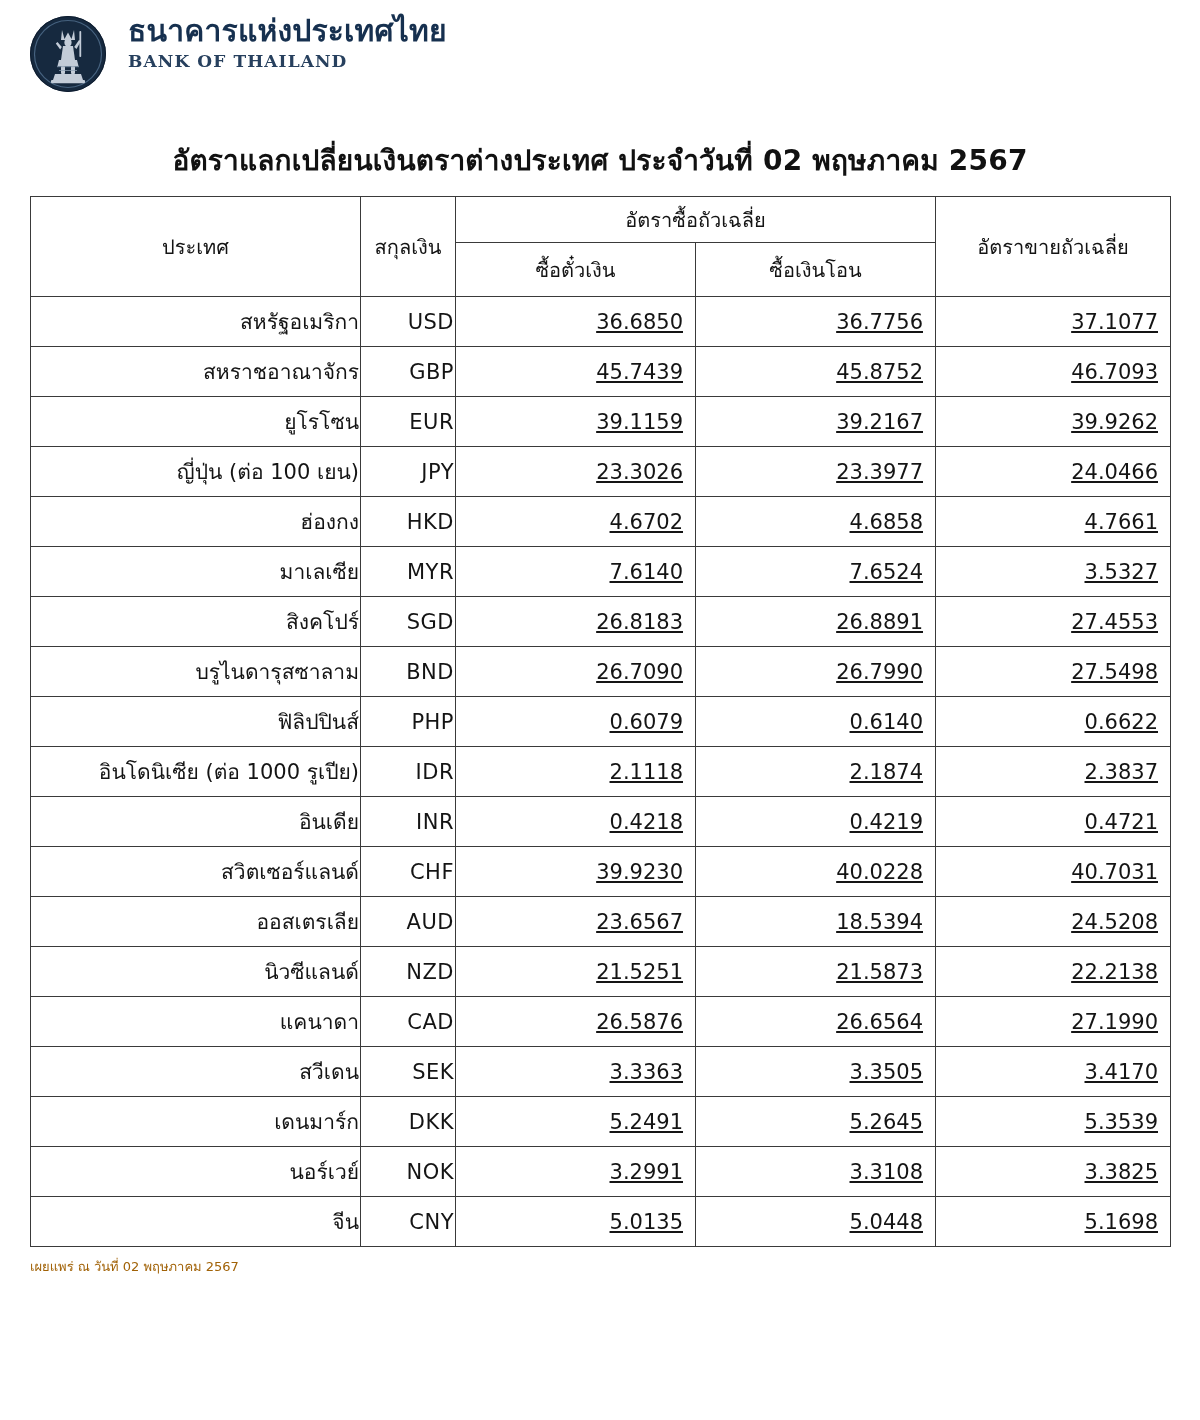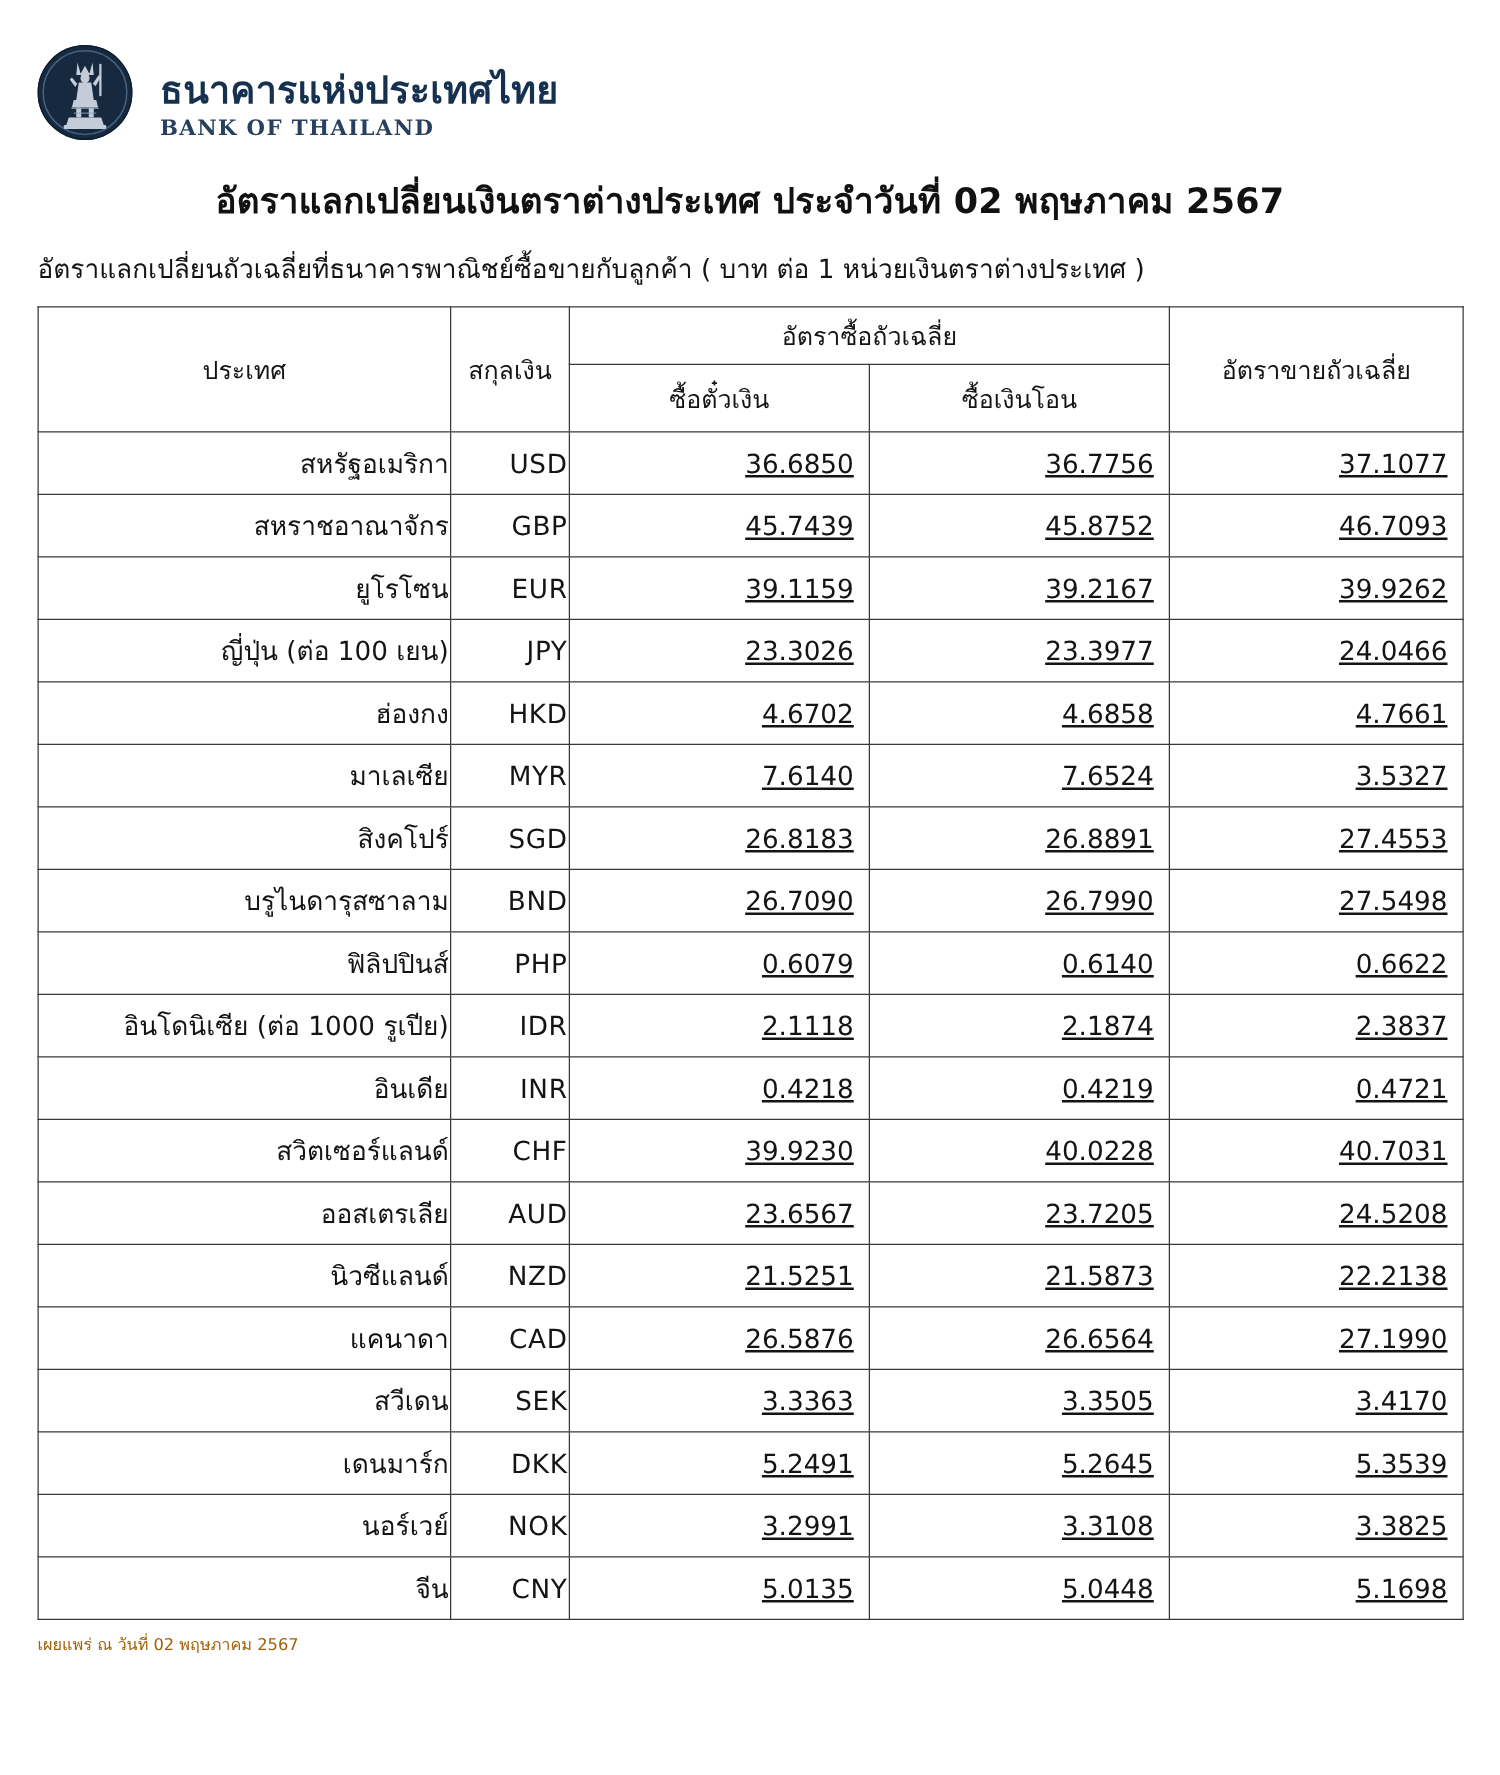--- a/index.html
+++ b/index.html
@@ -12,21 +12,21 @@
     width: 1200px;
     height: 1420px;
     font-family: "DejaVu Sans", "Liberation Sans", sans-serif;
     color: #1a1a1a;
     overflow: hidden;
   }
 
   
   .masthead {
     display: flex;
-    align-items: flex-end;
+    align-items: flex-start;
     padding: 16px 0 0 30px;
     height: 112px;
   }
   .seal {
     width: 76px;
     height: 76px;
     flex: 0 0 76px;
     border-radius: 50%;
     background: radial-gradient(circle at 50% 42%, #24405f 0%, #1b3category 0%, #16293f 62%, #10203a 100%);
     background-color: #162a42;
@@ -182,21 +182,20 @@
     </svg>
   </div>
   <div class="brand">
     <div class="brand-th">ธนาคารแห่งประเทศไทย</div>
     <div class="brand-en">BANK OF THAILAND</div>
   </div>
 </div>
 
 <div class="titles">
   <div class="title-main">อัตราแลกเปลี่ยนเงินตราต่างประเทศ ประจำวันที่ 02 พฤษภาคม 2567</div>
-  <div class="title-sub2">อัตราแลกเปลี่ยนถัวเฉลี่ยที่ธนาคารพาณิชย์ซื้อขายกับลูกค้า ( บาท ต่อ 1 หน่วยเงินตราต่างประเทศ )</div>
 </div>
 
 <div class="table-wrap">
   <table class="fx">
     <colgroup>
       <col class="w-country">
         <col class="w-code">
         <col class="w-buy1">
         <col class="w-buy2">
         <col class="w-sell">
@@ -295,21 +294,21 @@
           <td class="c-country">สวิตเซอร์แลนด์</td>
           <td class="c-code">CHF</td>
           <td class="c-num">39.9230</td>
           <td class="c-num">40.0228</td>
           <td class="c-num">40.7031</td>
         </tr>
         <tr>
           <td class="c-country">ออสเตรเลีย</td>
           <td class="c-code">AUD</td>
           <td class="c-num">23.6567</td>
-          <td class="c-num">23.7205</td>
+          <td class="c-num">18.5394</td>
           <td class="c-num">24.5208</td>
         </tr>
         <tr>
           <td class="c-country">นิวซีแลนด์</td>
           <td class="c-code">NZD</td>
           <td class="c-num">21.5251</td>
           <td class="c-num">21.5873</td>
           <td class="c-num">22.2138</td>
         </tr>
         <tr>

